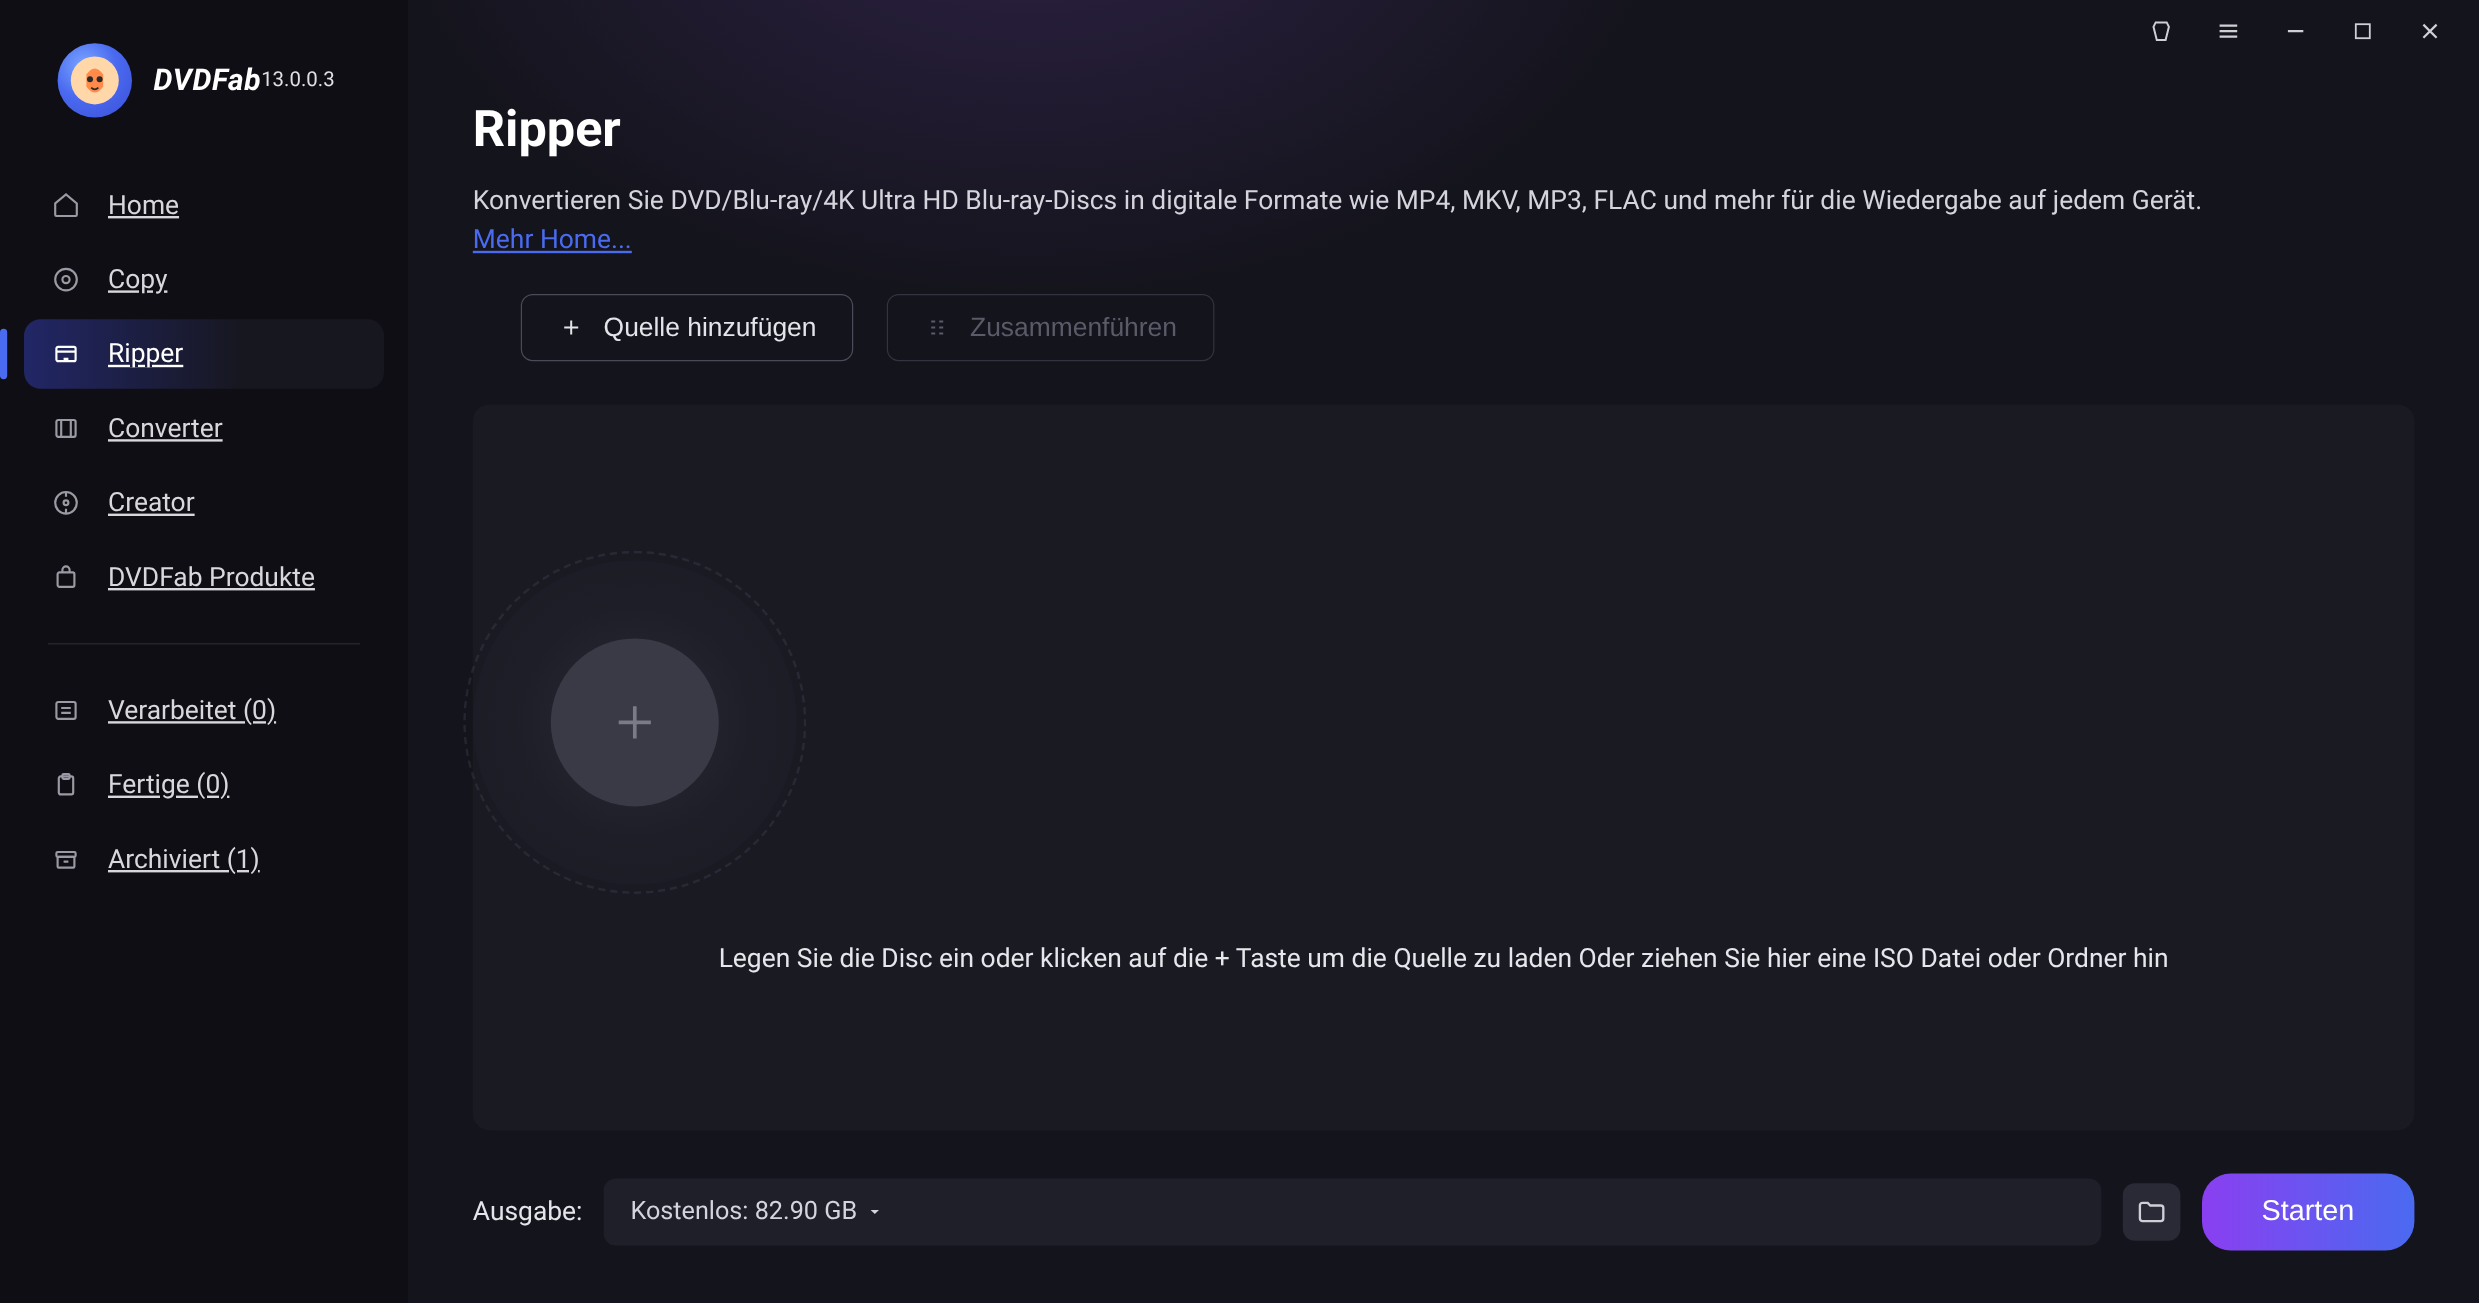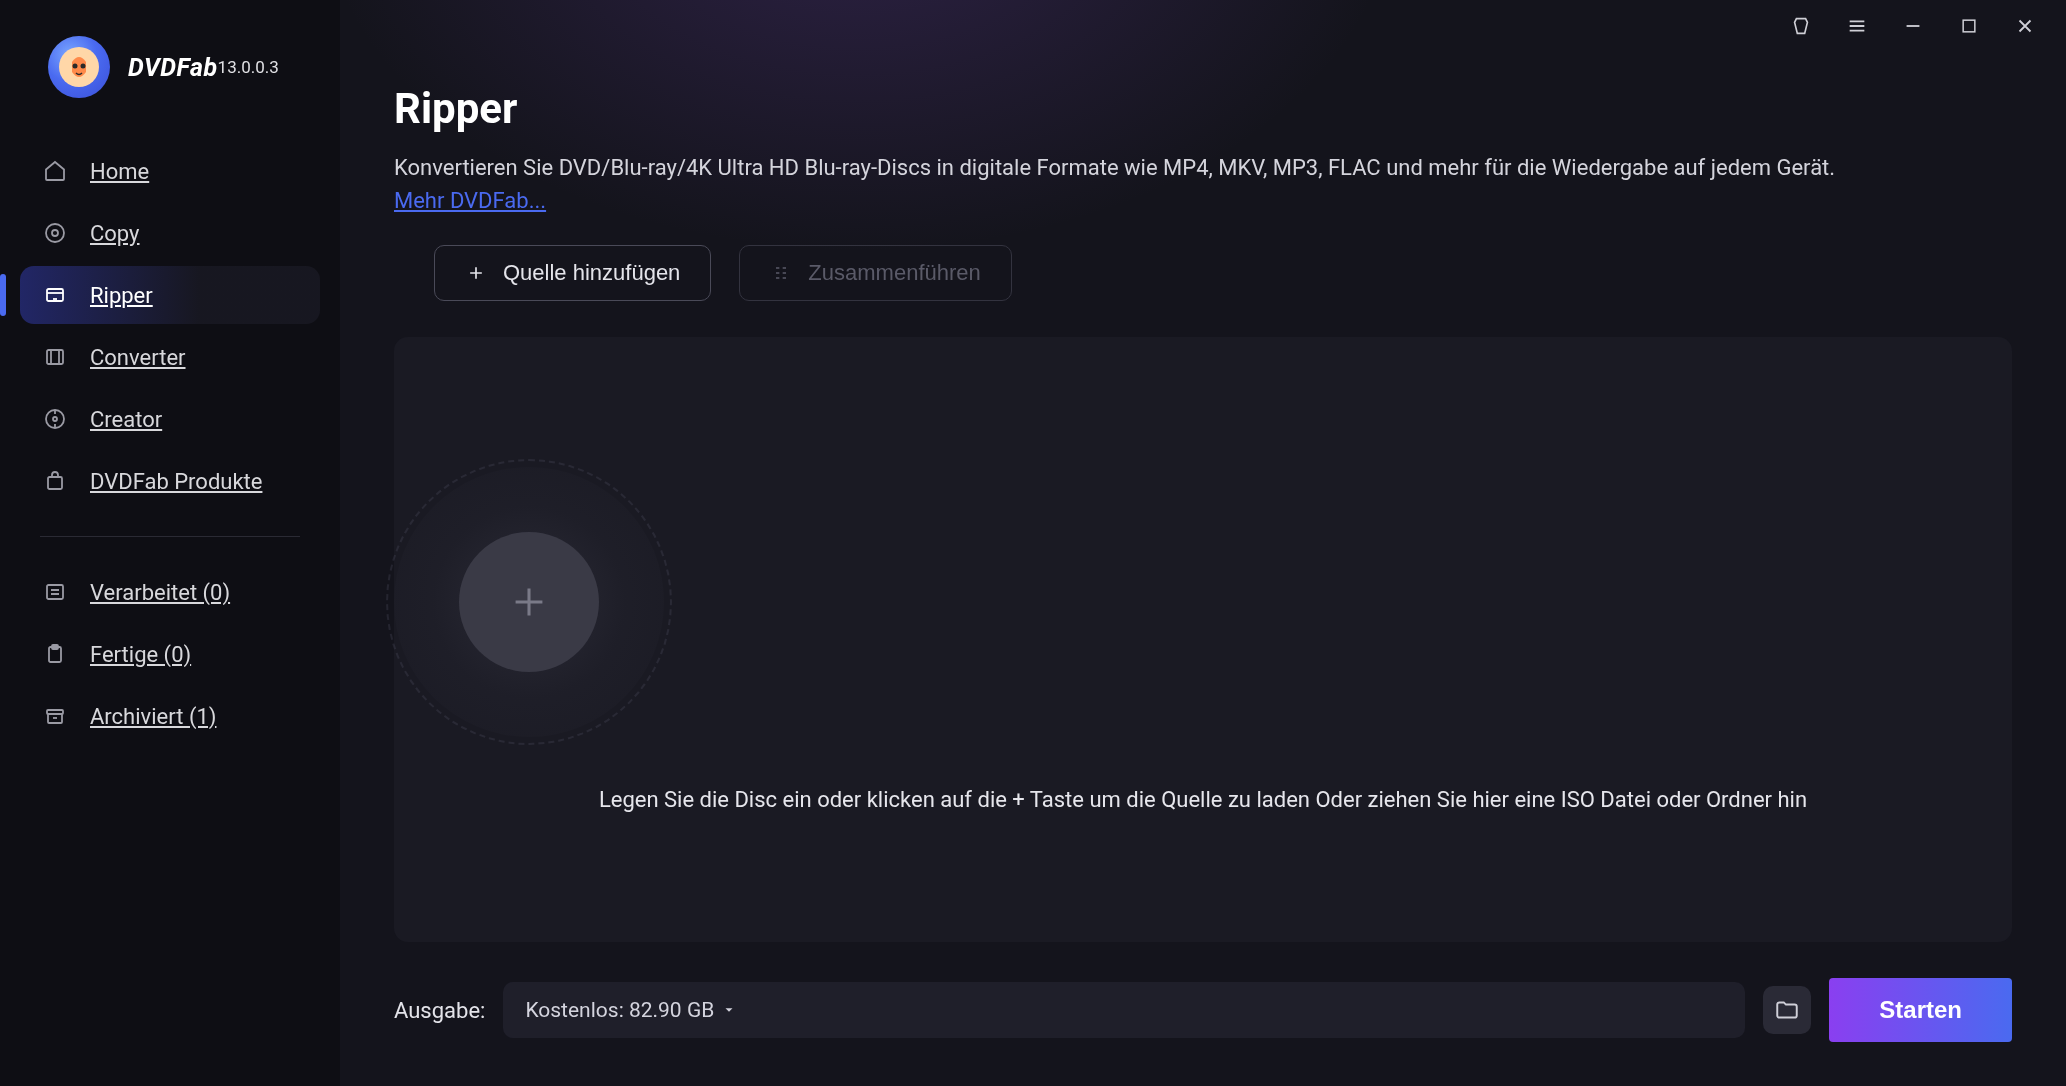--- a/index.html
+++ b/index.html
@@ -191,23 +191,23 @@
   background: #2a2a36;
   border-radius: 10px;
   display: flex;
   align-items: center;
   justify-content: center;
   color: #cfcfd8;
   cursor: pointer;
 }
 .start-btn {
   padding: 18px 50px;
-  border-radius: 4px;
+  border-radius: 24px;
   font-size: 24px;
-  font-weight: 700;
+  font-weight: 400;
   color: #fff;
   background: linear-gradient(90deg, #8a3ff0 0%, #4a6af0 100%);
   border: none;
   cursor: pointer;
 }
 </style>
 </head>
 <body>
 
 <aside class="sidebar">
@@ -344,21 +344,21 @@
           <path d="M6 6 L18 18 M18 6 L6 18"></path>
         </svg>
       </div>
   </div>
 
   <div class="content">
     <h1 class="page-title">Ripper</h1>
     <p class="page-desc">
       <span>Konvertieren Sie DVD/Blu-ray/4K Ultra HD Blu-ray-Discs in digitale Formate wie MP4, MKV, MP3, FLAC und mehr für die Wiedergabe auf jedem Gerät.</span>
       <br>
-      <a href="#">Mehr DVDFab...</a>
+      <a href="#">Mehr Home...</a>
     </p>
 
     <div class="action-row">
       <button class="btn-outline">
         <span class="icon">
             <svg width="20" height="20" viewBox="0 0 24 24" fill="none" stroke="currentColor" stroke-width="2">
               <path d="M12 5 V19 M5 12 H19"></path>
             </svg>
           </span>
         <span>Quelle hinzufügen</span>

